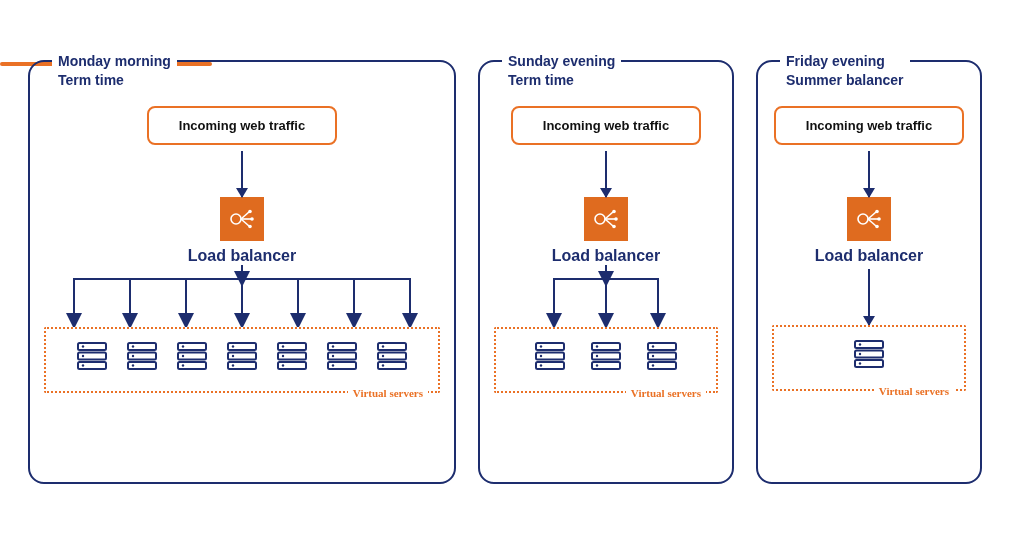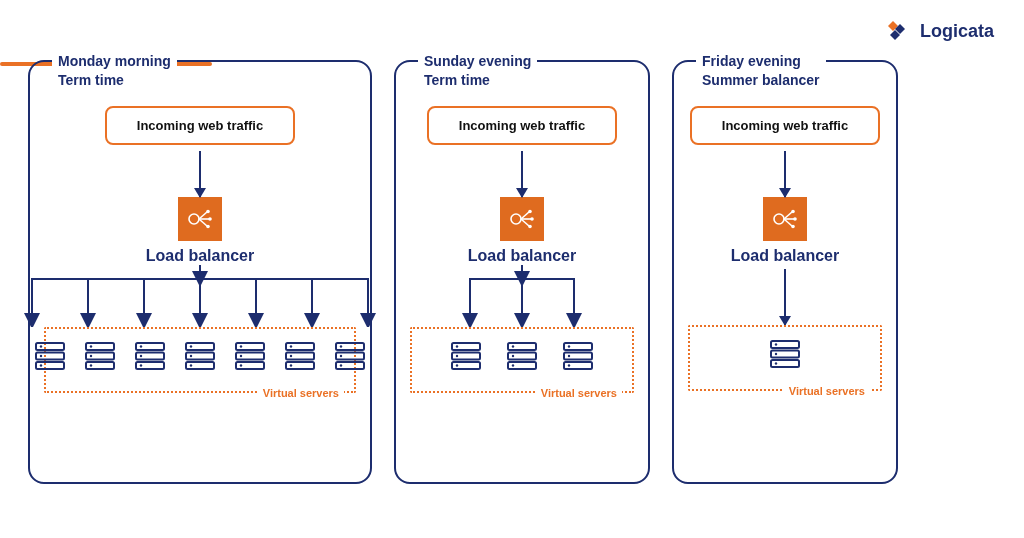--- a/index.html
+++ b/index.html
@@ -67,21 +67,21 @@
   .panel {
     position: relative;
     border: 2px solid var(--navy);
     border-radius: 16px;
     box-sizing: border-box;
     display: flex;
     flex-direction: column;
     align-items: center;
     padding: 0 14px 14px 14px;
   }
-  .panel.wide { width: 344px; }
+  .panel.wide { width: 428px; }
   .panel.med  { width: 256px; }
   .panel.sm   { width: 226px; }
   .panel-title {
     position: absolute;
     top: -10px;
     left: 22px;
     background: #fff;
     color: var(--navy);
     font-size: 14px;
     font-weight: 700;
@@ -147,20 +147,21 @@
     border: 2px dotted var(--orange);
     border-radius: 2px;
     box-sizing: border-box;
     width: 100%;
     display: flex;
     justify-content: center;
     align-items: center;
     gap: 14px;
     padding: 10px 6px 18px 6px;
     margin-top: 0;
+    font-family: Liberation Serif, serif;
   }
   .tray-label {
     position: absolute;
     right: 10px;
     bottom: -8px;
     background: #fff;
     color: var(--orange);
     font-size: 11px;
     font-weight: 700;
     padding: 0 5px;
@@ -175,32 +176,20 @@
   .med  .tray { gap: 22px; }
   .sm   .tray { gap: 0; }
 </style>
 </head>
 <body>
 
 <div class="slide">
 
   <div class="title-underline"></div>
 
-  <div class="logo">
-    <span>
-      <svg width="28" height="26" viewBox="0 0 28 26">
-        <g fill="none">
-          <path d="M9 3 l5 5 l-5 5 l-5 -5 Z" fill="#ea7125"></path>
-          <path d="M16 6 l5 5 l-5 5 l-5 -5 Z" fill="#1d2d6e"></path>
-          <path d="M11 12 l5 5 l-5 5 l-5 -5 Z" fill="#1d2d6e"></path>
-        </g>
-      </svg>
-    </span>
-    <span class="logo-text">Logicata</span>
-  </div>
 
   <div class="panels">
 
     <div class="panel wide">
       <div class="panel-title">
         <span>Monday morning</span><br>
         <span>Term time</span>
       </div>
       <div class="stack">
         <div class="traffic-box">Incoming web traffic</div>

